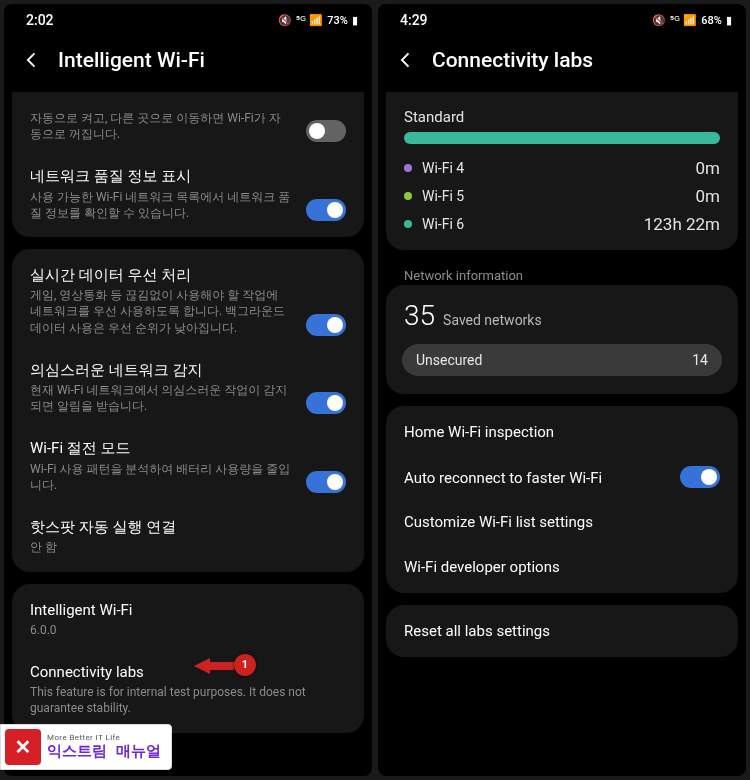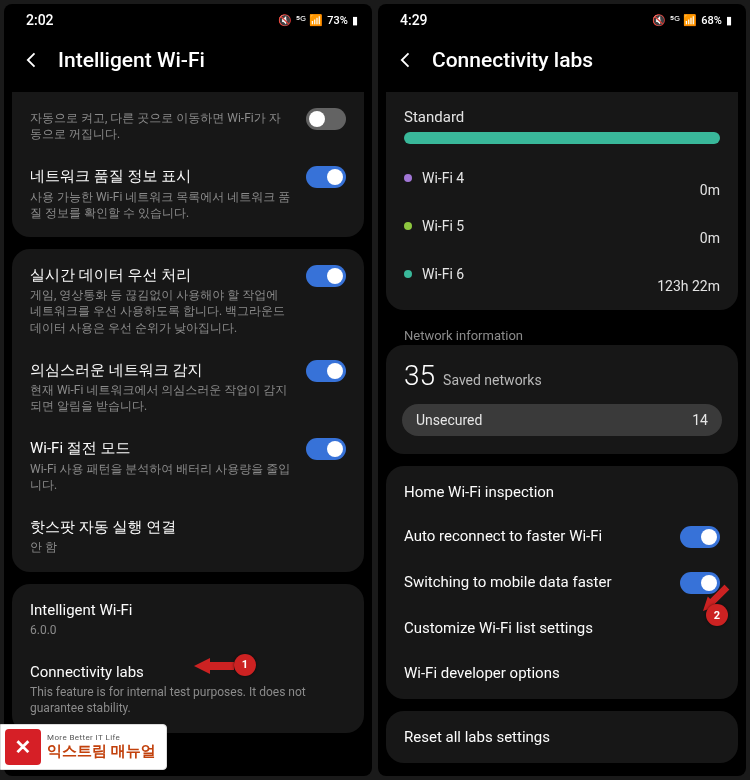--- a/index.html
+++ b/index.html
@@ -60,21 +60,21 @@
       padding: 0 8px;
     }
     .card {
       background: #171717;
       border-radius: 18px;
       margin-bottom: 12px;
       padding: 4px 0;
     }
     .row {
       display: flex;
-      align-items: flex-start;
+      align-items: flex-end;
       justify-content: space-between;
       padding: 12px 18px;
       position: relative;
     }
     .row-text { flex: 1; padding-right: 14px; }
     .row-title {
       color: #fcfcfc;
       font-size: 15px;
       font-weight: 400;
       line-height: 1.35;
@@ -110,21 +110,21 @@
       padding: 6px 18px 2px;
     }
     .legend-row {
       display: flex;
       align-items: center;
       padding: 4px 18px;
       gap: 10px;
     }
     .dot { width: 8px; height: 8px; border-radius: 50%; }
     .legend-label { flex: 1; color: #e5e5e5; font-size: 14px; }
-    .legend-value { color: #e3e3e3; font-size: 14px; margin-top: 24px; }
+    .legend-value { color: #e3e3e3; font-size: 17px; }
     .bar {
       margin: 6px 18px 10px;
       height: 12px;
       border-radius: 6px;
       background: #39b89a;
     }
     .big-num {
       display: flex;
       align-items: baseline;
       gap: 8px;
@@ -185,21 +185,21 @@
       color: #fff;
       display: flex;
       align-items: center;
       justify-content: center;
       font-weight: 900;
       font-size: 20px;
       border-radius: 4px;
     }
     .wm-text { display: flex; flex-direction: column; }
     .wm-small { font-size: 8px; color: #555; letter-spacing: .4px; }
-    .wm-main { font-size: 15px; font-weight: 800; color: #c2410c; }
+    .wm-main { font-size: 15px; font-weight: 800; color: #6d28d9; font-family: Liberation Mono, monospace; }
   </style>
 </head>
 <body>
 
 <div class="phone">
   <div class="status-bar">
     <span>2:02</span>
     <span class="status-icons">
       <span>🔇</span>
       <span>⁵ᴳ</span>
@@ -336,28 +336,20 @@
     </div>
 
     <div class="card">
       <div class="row">
         <div class="row-title">Home Wi-Fi inspection</div>
       </div>
       <div class="row">
         <div class="row-title">Auto reconnect to faster Wi-Fi</div>
         <div class="toggle on"></div>
       </div>
-      <div class="row" style="position:relative">
-        <div class="row-title">Switching to mobile data faster</div>
-        <div class="toggle on"></div>
-        <svg class="arrow" style="right:6px;top:30px;transform:rotate(-45deg)" width="34" height="18" viewBox="0 0 40 20">
-            <polygon points="0,10 16,2 16,6 40,6 40,14 16,14 16,18" fill="#cc2222"></polygon>
-          </svg>
-        <div class="callout" style="right:10px;top:44px">2</div>
-      </div>
       <div class="row">
         <div class="row-title">Customize Wi-Fi list settings</div>
       </div>
       <div class="row">
         <div class="row-title">Wi-Fi developer options</div>
       </div>
     </div>
 
     <div class="card">
       <div class="row">

